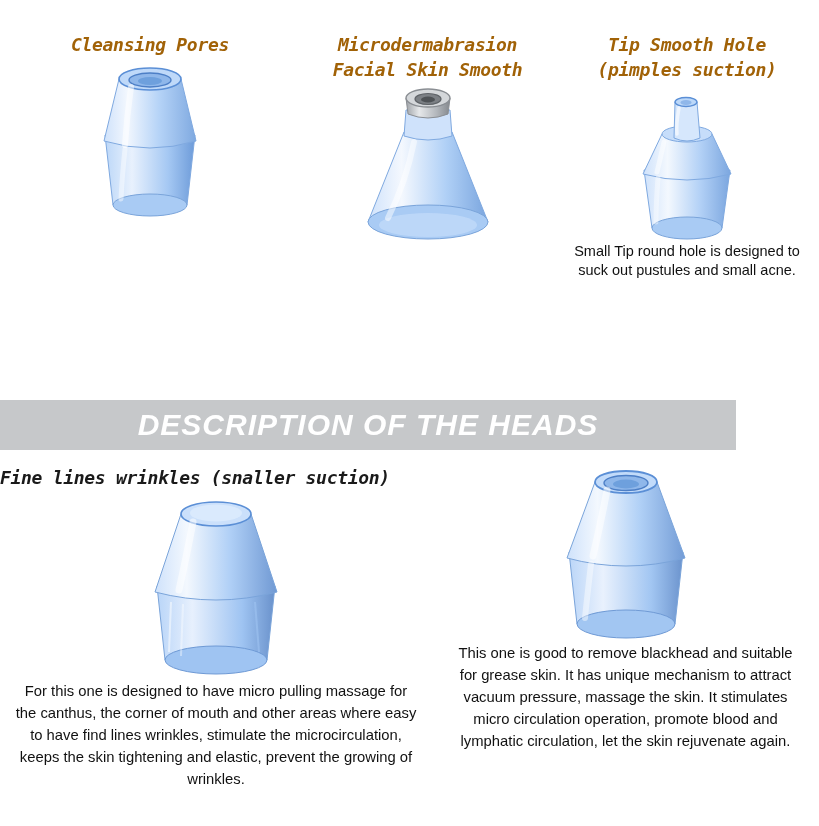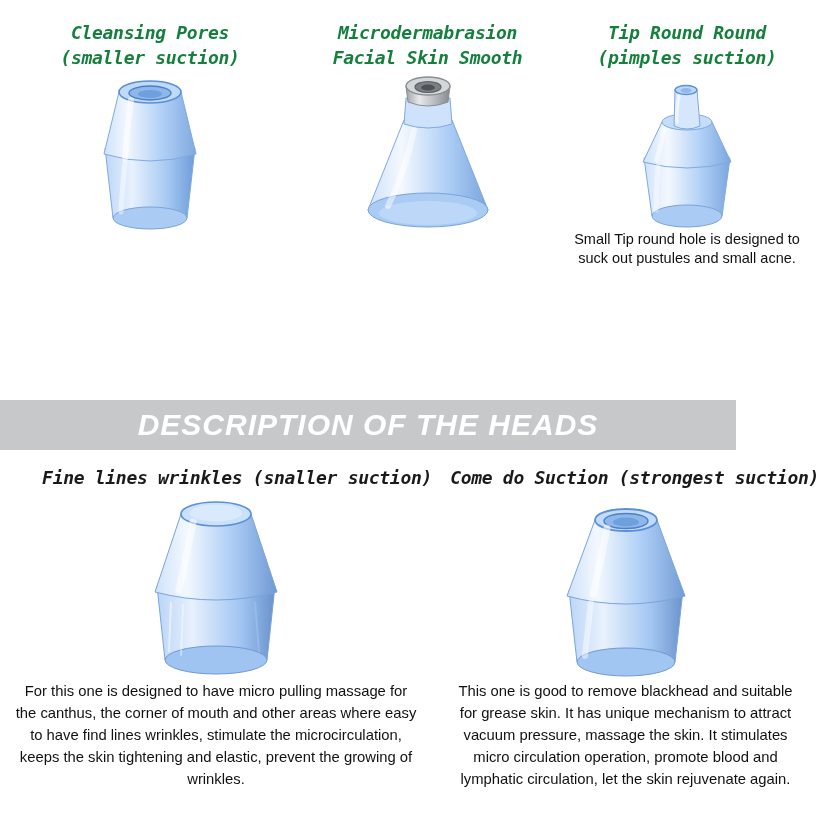--- a/index.html
+++ b/index.html
@@ -32,22 +32,22 @@
   .col-2 { width: 255px; }
   .col-3 { width: 264px; }
 
   .head-title {
     font-family: "DejaVu Sans Mono", monospace;
     font-style: italic;
     font-weight: bold;
     font-size: 18px;
     line-height: 25px;
     text-align: center;
-    color: #15803d;
-    padding-top: 20px;
+    color: #a16207;
+    padding-top: 32px;
     letter-spacing: -0.3px;
   }
   .head-title .l2 { display: block; }
 
   .desc {
     font-family: "Liberation Sans", sans-serif;
     font-size: 14.5px;
     line-height: 19px;
     text-align: center;
     color: #111;
@@ -92,21 +92,21 @@
   .bcol { position: relative; height: 100%; }
   .bcol-1 { width: 432px; }
   .bcol-2 { width: 387px; }
 
   .bhead-title {
     font-family: "DejaVu Sans Mono", monospace;
     font-style: italic;
     font-weight: bold;
     font-size: 18px;
     line-height: 25px;
-    text-align: right;
+    text-align: left;
     color: #1a1a1a;
     padding-top: 13px;
     letter-spacing: -0.3px;
   }
 
   .bdesc {
     font-family: "Liberation Sans", sans-serif;
     font-size: 14.8px;
     line-height: 22px;
     text-align: center;
@@ -122,21 +122,20 @@
 </head>
 <body>
 
 <div id="page">
 
   <div class="top-section">
 
     <div class="col col-1">
       <div class="head-title">
         <span>Cleansing Pores</span>
-        <span class="l2">(smaller suction)</span>
       </div>
       <div class="art">
         <svg width="150" height="160" viewBox="0 0 150 160">
           <defs>
             <linearGradient id="g1" x1="0" y1="0" x2="1" y2="0">
               <stop offset="0%" stop-color="#cfe2fb"></stop>
               <stop offset="25%" stop-color="#f2f7fe"></stop>
               <stop offset="60%" stop-color="#b5d3f7"></stop>
               <stop offset="100%" stop-color="#7fa9e0"></stop>
             </linearGradient>
@@ -196,21 +195,21 @@
           <ellipse cx="80" cy="17" rx="13" ry="5.5" fill="#7c8085" stroke="#5f6368" stroke-width="1.2"></ellipse>
           <ellipse cx="80" cy="17.5" rx="7" ry="3" fill="#4e5256"></ellipse>
 
           <path d="M66,60 Q58,100 40,136" stroke="#ffffff" stroke-width="6" fill="none" opacity="0.5" stroke-linecap="round"></path>
         </svg>
       </div>
     </div>
 
     <div class="col col-3">
       <div class="head-title">
-        <span>Tip Round Round</span>
+        <span>Tip Smooth Hole</span>
         <span class="l2">(pimples suction)</span>
       </div>
       <div class="art">
         <svg width="150" height="160" viewBox="0 0 150 160">
           <defs>
             <linearGradient id="g3" x1="0" y1="0" x2="1" y2="0">
               <stop offset="0%" stop-color="#cfe2fb"></stop>
               <stop offset="28%" stop-color="#f3f8fe"></stop>
               <stop offset="65%" stop-color="#b3d1f6"></stop>
               <stop offset="100%" stop-color="#7ba6df"></stop>
@@ -276,24 +275,20 @@
           <path d="M52,114 L50,166" stroke="#ffffff" stroke-width="2" opacity="0.4"></path>
           <path d="M124,112 L128,162" stroke="#9fc4f2" stroke-width="2" opacity="0.6"></path>
 
           <path d="M62,32 Q56,64 48,100" stroke="#ffffff" stroke-width="7" fill="none" opacity="0.55" stroke-linecap="round"></path>
         </svg>
       </div>
       <div class="bdesc pad-b-1">For this one is designed to have micro pulling massage for the canthus, the corner of mouth and other areas where easy to have find lines wrinkles, stimulate the microcirculation, keeps the skin tightening and elastic, prevent the growing of wrinkles.</div>
     </div>
 
     <div class="bcol bcol-2">
-      <div class="bhead-title">
-        <span>Come do Suction</span>
-        <span class="l2">(strongest suction)</span>
-      </div>
       <div class="art">
         <svg width="170" height="190" viewBox="0 0 170 190">
           <defs>
             <linearGradient id="g5" x1="0" y1="0" x2="1" y2="0">
               <stop offset="0%" stop-color="#cfe2fb"></stop>
               <stop offset="26%" stop-color="#f3f8fe"></stop>
               <stop offset="62%" stop-color="#b0d0f6"></stop>
               <stop offset="100%" stop-color="#739cd6"></stop>
             </linearGradient>
             <linearGradient id="g5b" x1="0" y1="0" x2="1" y2="0">

